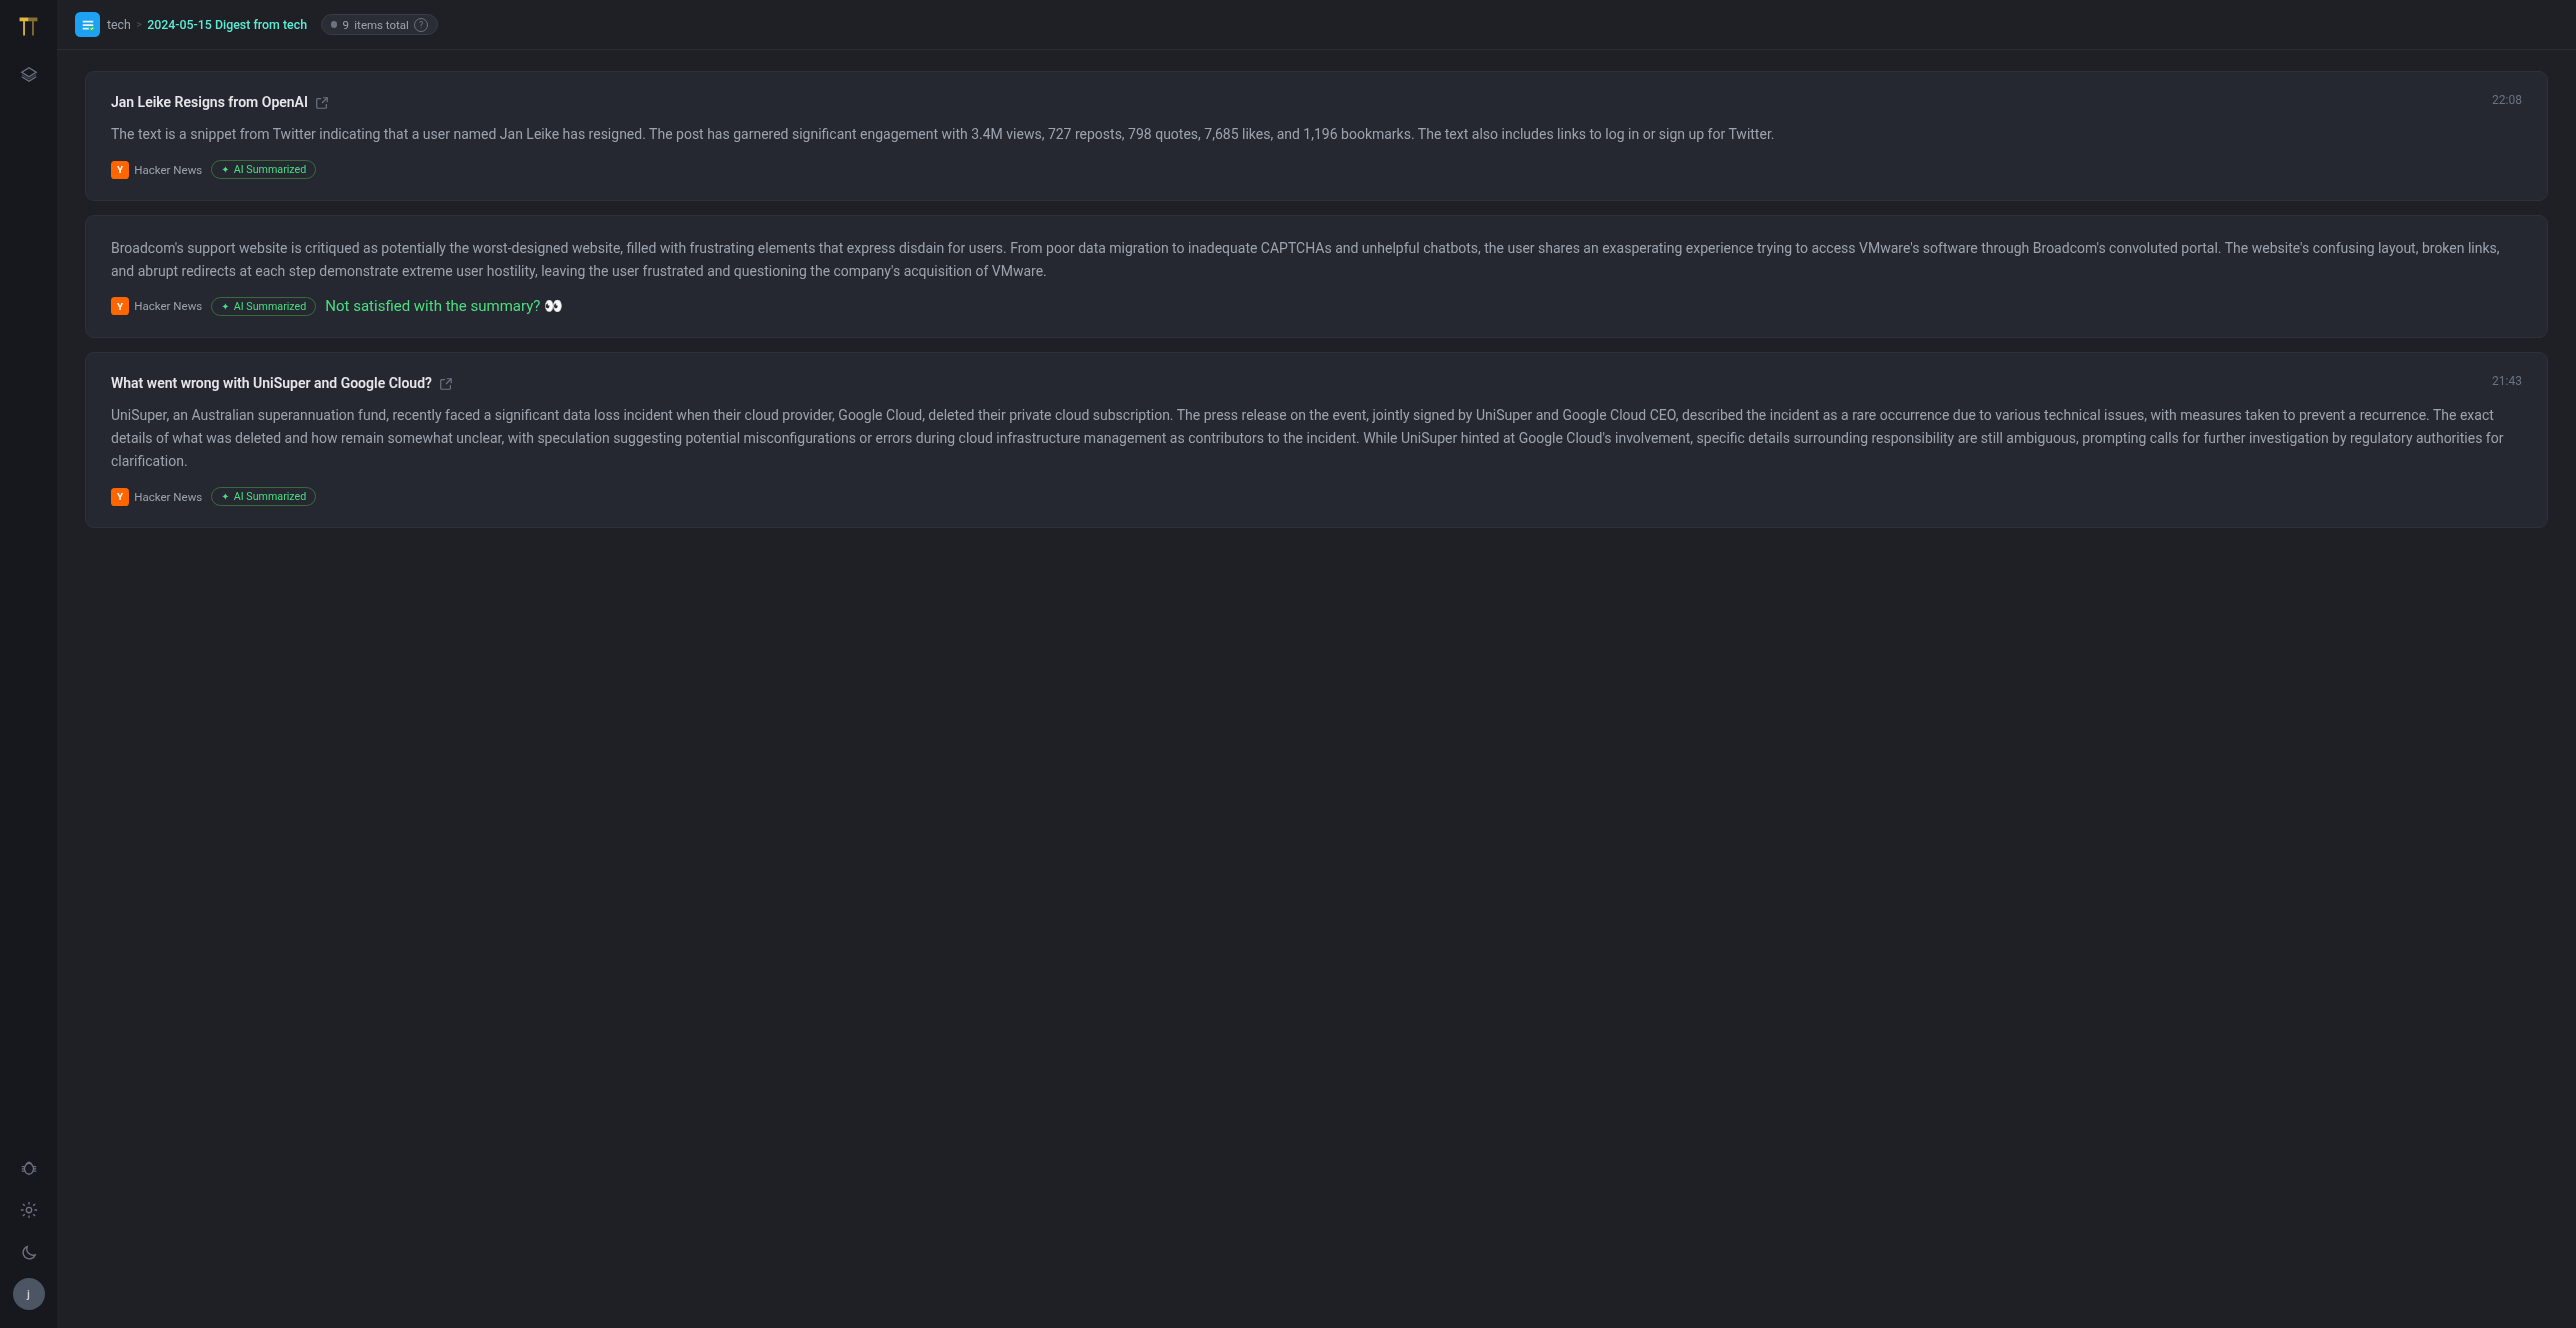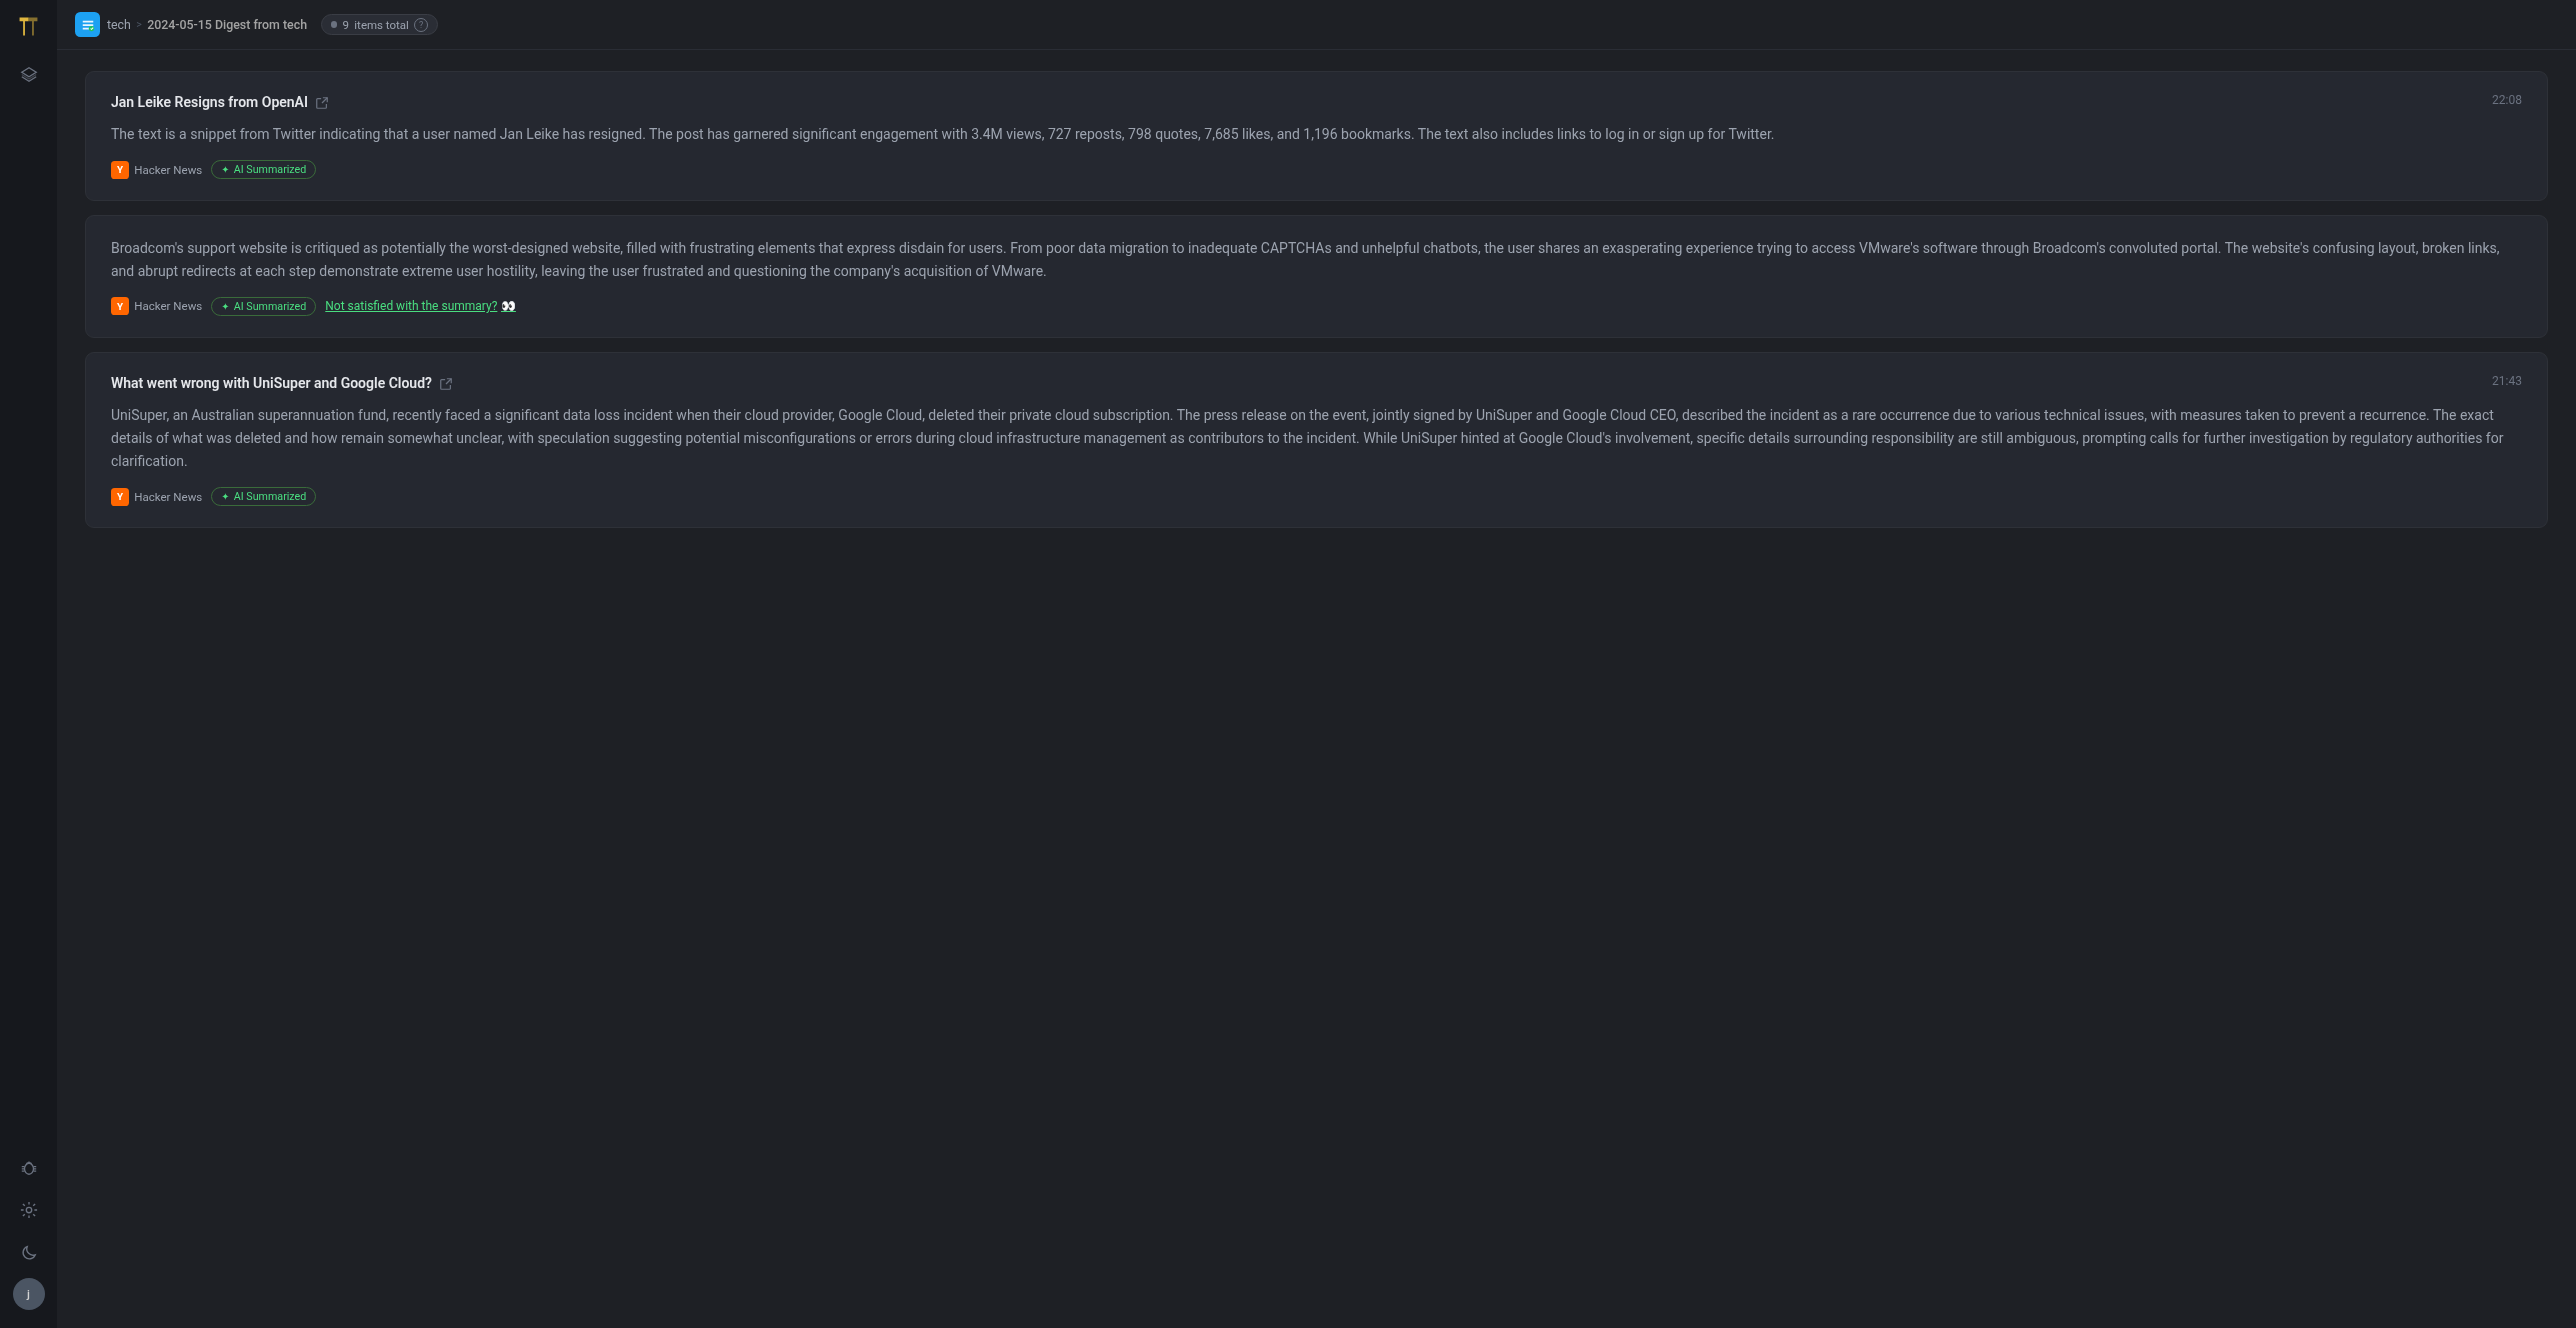--- a/index.html
+++ b/index.html
@@ -117,21 +117,21 @@
       cursor: pointer;
       text-decoration: none;
     }
 
     .breadcrumb-separator {
       color: #4b5563;
       font-size: 10.7px;
     }
 
     .breadcrumb-current {
-      color: #a3a3a3;
+      color: #5eead4;
       font-weight: 500;
     }
 
     .items-badge {
       display: flex;
       align-items: center;
       gap: 5.3px;
       background: #2a2d35;
       border: 0.9px solid #3a3d45;
       border-radius: 18px;
@@ -281,27 +281,26 @@
       font-size: 10.7px;
       color: #4ade80;
       cursor: pointer;
     }
 
     .ai-badge-icon {
       font-size: 9.8px;
     }
 
     .unsatisfied-link {
-      font-size: 12px;
+      font-size: 15px;
       color: #4ade80;
       cursor: pointer;
       display: flex;
       align-items: center;
       gap: 3.6px;
-      text-decoration: underline;
     }
 
     
     .chain-link-icon {
       display: inline-flex;
       align-items: center;
     }
   </style>
 </head>
 <body>

